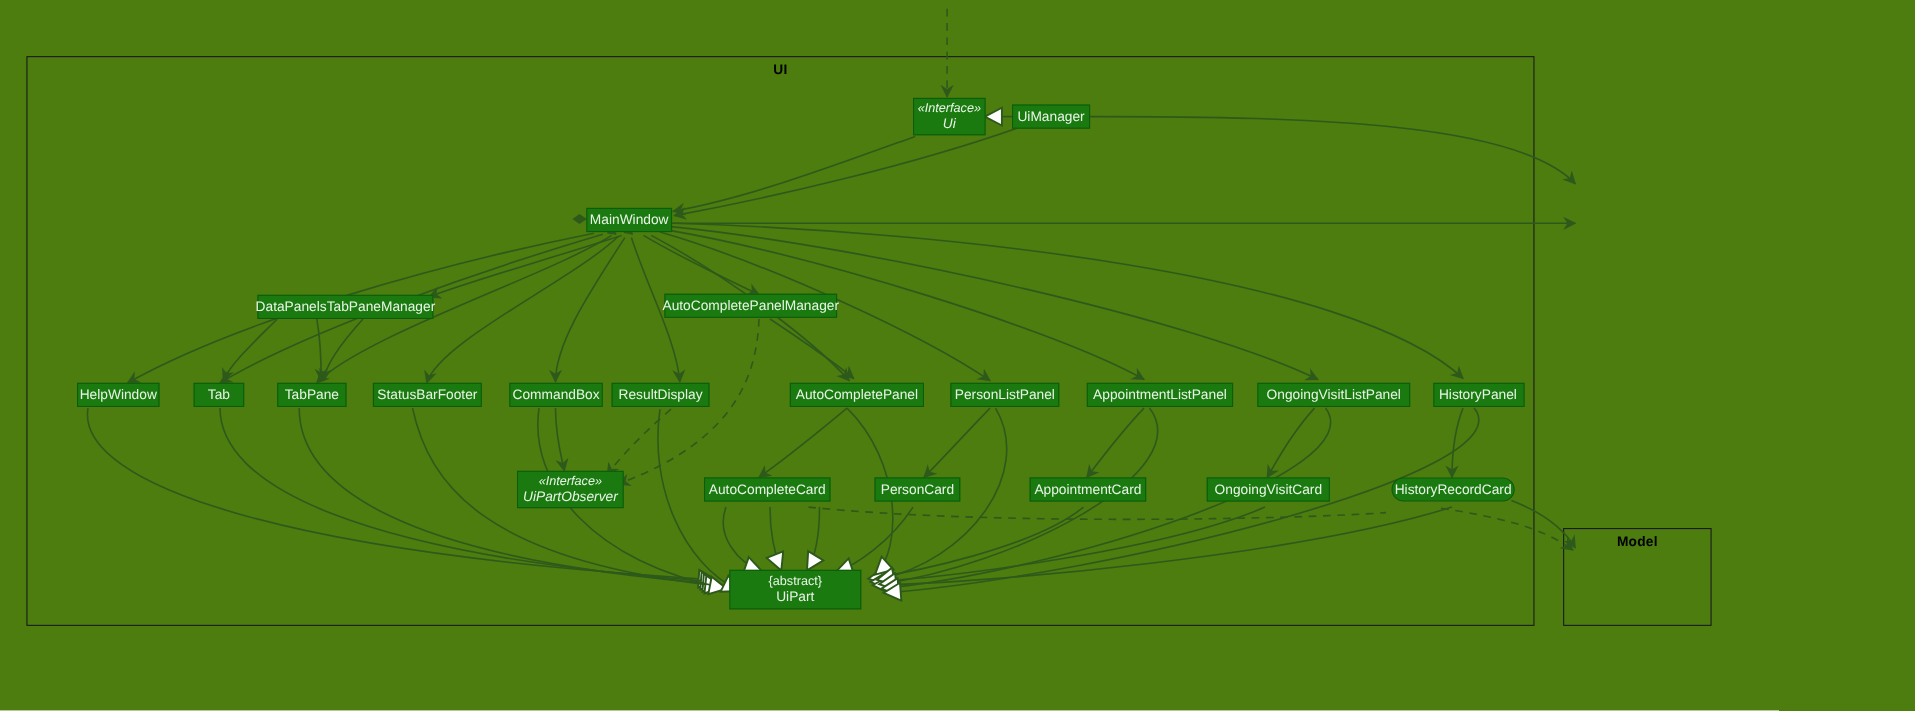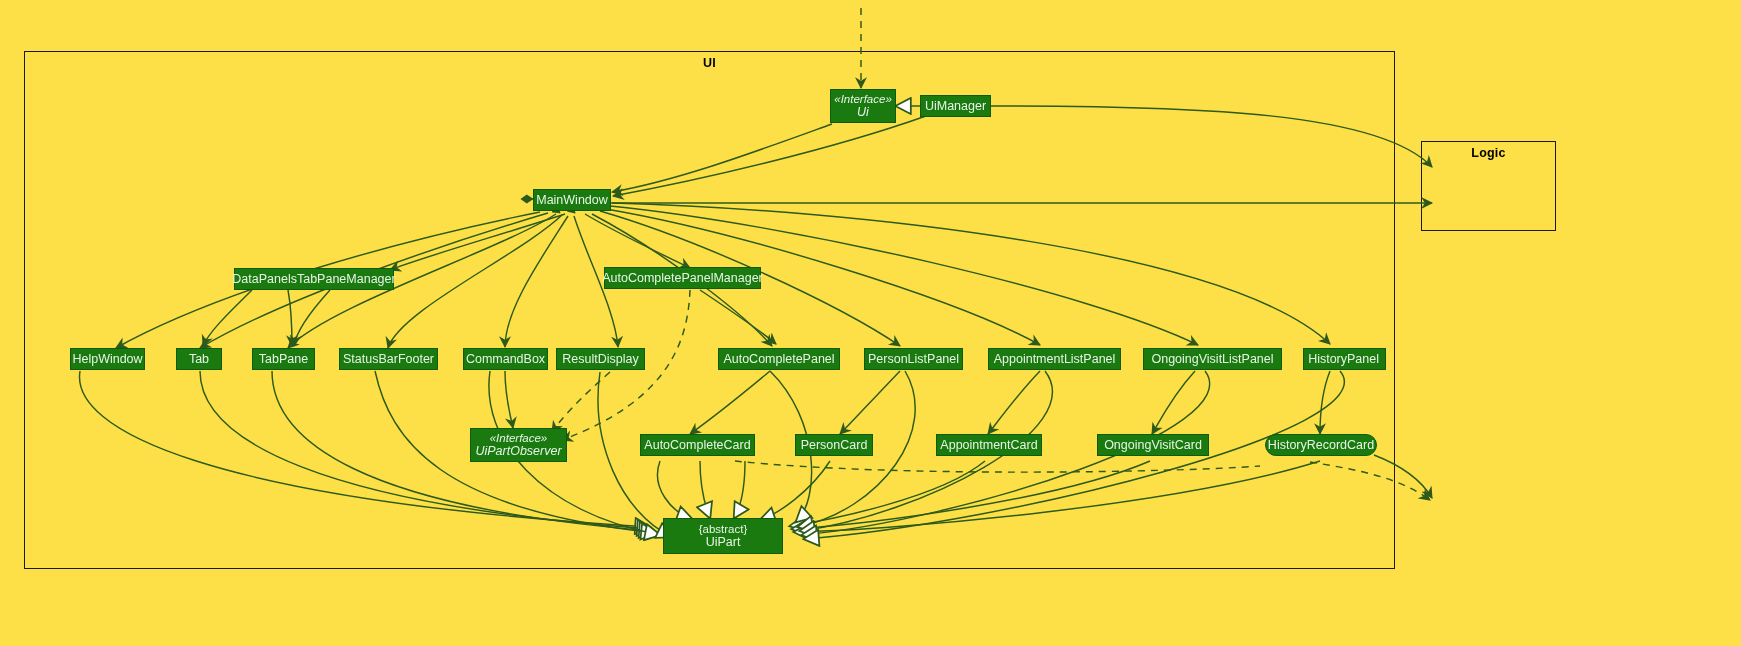--- a/index.html
+++ b/index.html
@@ -5,21 +5,21 @@
   html, body {
     margin: 0;
     padding: 0;
     background: #ffffff;
     font-family: "Liberation Sans", sans-serif;
   }
   #stage {
     position: relative;
     width: 1741px;
     height: 646px;
-    background: #fde047;
+    background: #4d7c0f;
     overflow: hidden;
   }
   svg#wires {
     position: absolute;
     left: 0;
     top: 0;
     width: 1741px;
     height: 646px;
     pointer-events: none;
   }
@@ -70,24 +70,24 @@
 </style>
 </head>
 <body>
 
 <div id="stage">
 
   <div class="pkg" style="left:24px; top:51px; width:1371px; height:518px;">
     <div class="pkg-title">UI</div>
   </div>
 
-  <div class="pkg" style="left:1421px; top:141px; width:135px; height:90px;">
-    <div class="pkg-title">Logic</div>
-  </div>
-
+
+  <div class="pkg" style="left:1421px; top:480px; width:135px; height:89px;">
+    <div class="pkg-title">Model</div>
+  </div>
 
   <svg id="wires" viewBox="0 0 1741 646" xmlns="http://www.w3.org/2000/svg">
     <defs>
       <marker id="arrow" viewBox="0 0 12 12" refX="10" refY="6" markerWidth="9" markerHeight="9" orient="auto-start-reverse">
         <path d="M 0 0.5 L 11 6 L 0 11.5 L 3.4 6 Z" fill="#2d5a1b"></path>
       </marker>
       <marker id="arrowdash" viewBox="0 0 12 12" refX="10" refY="6" markerWidth="9" markerHeight="9" orient="auto-start-reverse">
         <path d="M 0 0.5 L 11 6 L 0 11.5 L 3.4 6 Z" fill="#2d5a1b"></path>
       </marker>
       <marker id="hollow" viewBox="0 0 14 14" refX="12" refY="7" markerWidth="13" markerHeight="13" orient="auto-start-reverse">

